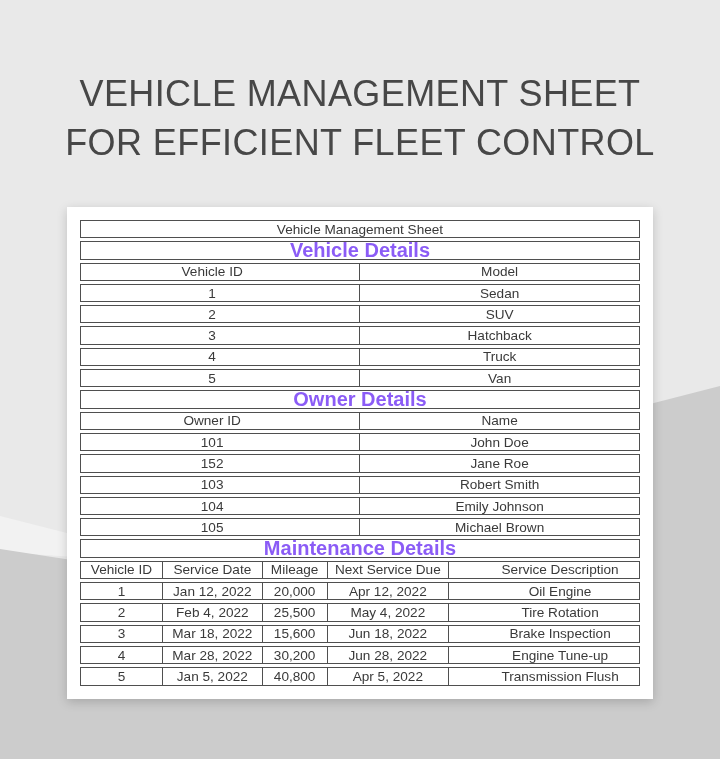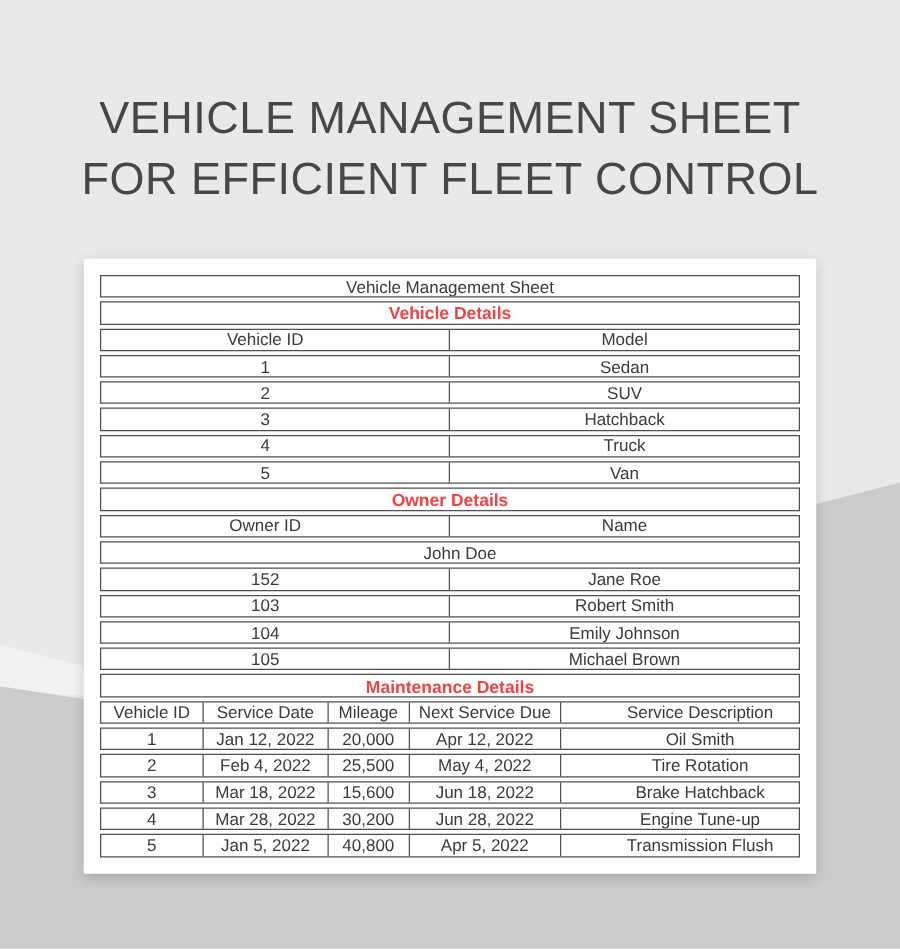--- a/index.html
+++ b/index.html
@@ -25,21 +25,21 @@
     border:1.3px solid #4f4f4f;margin-top:3px;background:#ffffff;
   }
   .trow.first{margin-top:0;}
   .tcell{
     display:flex;align-items:center;justify-content:center;
     box-sizing:border-box;overflow:hidden;white-space:nowrap;
     font-size:13.6px;color:#3a3a3a;
   }
   .tcell + .tcell{border-left:1.3px solid #4f4f4f;}
   .c-full{width:100%;}
-  .section-row .tcell{font-weight:700;color:#ef4444;font-size:14px;}
+  .section-row .tcell{font-weight:700;color:#8b5cf6;font-size:20px;}
   .cols-2 .c0{width:47%;}
   .cols-2 .c1{flex:1;margin-left:16px;}
   .cols-5 .c0{width:14.5%;}
   .cols-5 .c1{width:17.9%;}
   .cols-5 .c2{width:11.6%;}
   .cols-5 .c3{width:21.8%;}
   .cols-5 .c4{flex:1;padding-left:32px;}
 </style>
 </head>
 <body>
@@ -100,20 +100,21 @@
         <div class="tcell c-full">Owner Details</div>
       </div>
       <div class="cols-2">
           <div class="trow">
             <div class="tcell c0">Owner ID</div>
             <div class="tcell c1">Name</div>
           </div>
         </div>
       <div class="cols-2">
           <div class="trow">
+            <div class="tcell c0">101</div>
             <div class="tcell c1">John Doe</div>
           </div>
           <div class="trow">
             <div class="tcell c0">152</div>
             <div class="tcell c1">Jane Roe</div>
           </div>
           <div class="trow">
             <div class="tcell c0">103</div>
             <div class="tcell c1">Robert Smith</div>
           </div>
@@ -140,35 +141,35 @@
             <div class="tcell c3">Next Service Due</div>
             <div class="tcell c4">Service Description</div>
           </div>
         </div>
       <div class="cols-5">
           <div class="trow">
             <div class="tcell c0">1</div>
             <div class="tcell c1">Jan 12, 2022</div>
             <div class="tcell c2">20,000</div>
             <div class="tcell c3">Apr 12, 2022</div>
-            <div class="tcell c4">Oil Smith</div>
+            <div class="tcell c4">Oil Engine</div>
           </div>
           <div class="trow">
             <div class="tcell c0">2</div>
             <div class="tcell c1">Feb 4, 2022</div>
             <div class="tcell c2">25,500</div>
             <div class="tcell c3">May 4, 2022</div>
             <div class="tcell c4">Tire Rotation</div>
           </div>
           <div class="trow">
             <div class="tcell c0">3</div>
             <div class="tcell c1">Mar 18, 2022</div>
             <div class="tcell c2">15,600</div>
             <div class="tcell c3">Jun 18, 2022</div>
-            <div class="tcell c4">Brake Hatchback</div>
+            <div class="tcell c4">Brake Inspection</div>
           </div>
           <div class="trow">
             <div class="tcell c0">4</div>
             <div class="tcell c1">Mar 28, 2022</div>
             <div class="tcell c2">30,200</div>
             <div class="tcell c3">Jun 28, 2022</div>
             <div class="tcell c4">Engine Tune-up</div>
           </div>
           <div class="trow">
             <div class="tcell c0">5</div>

